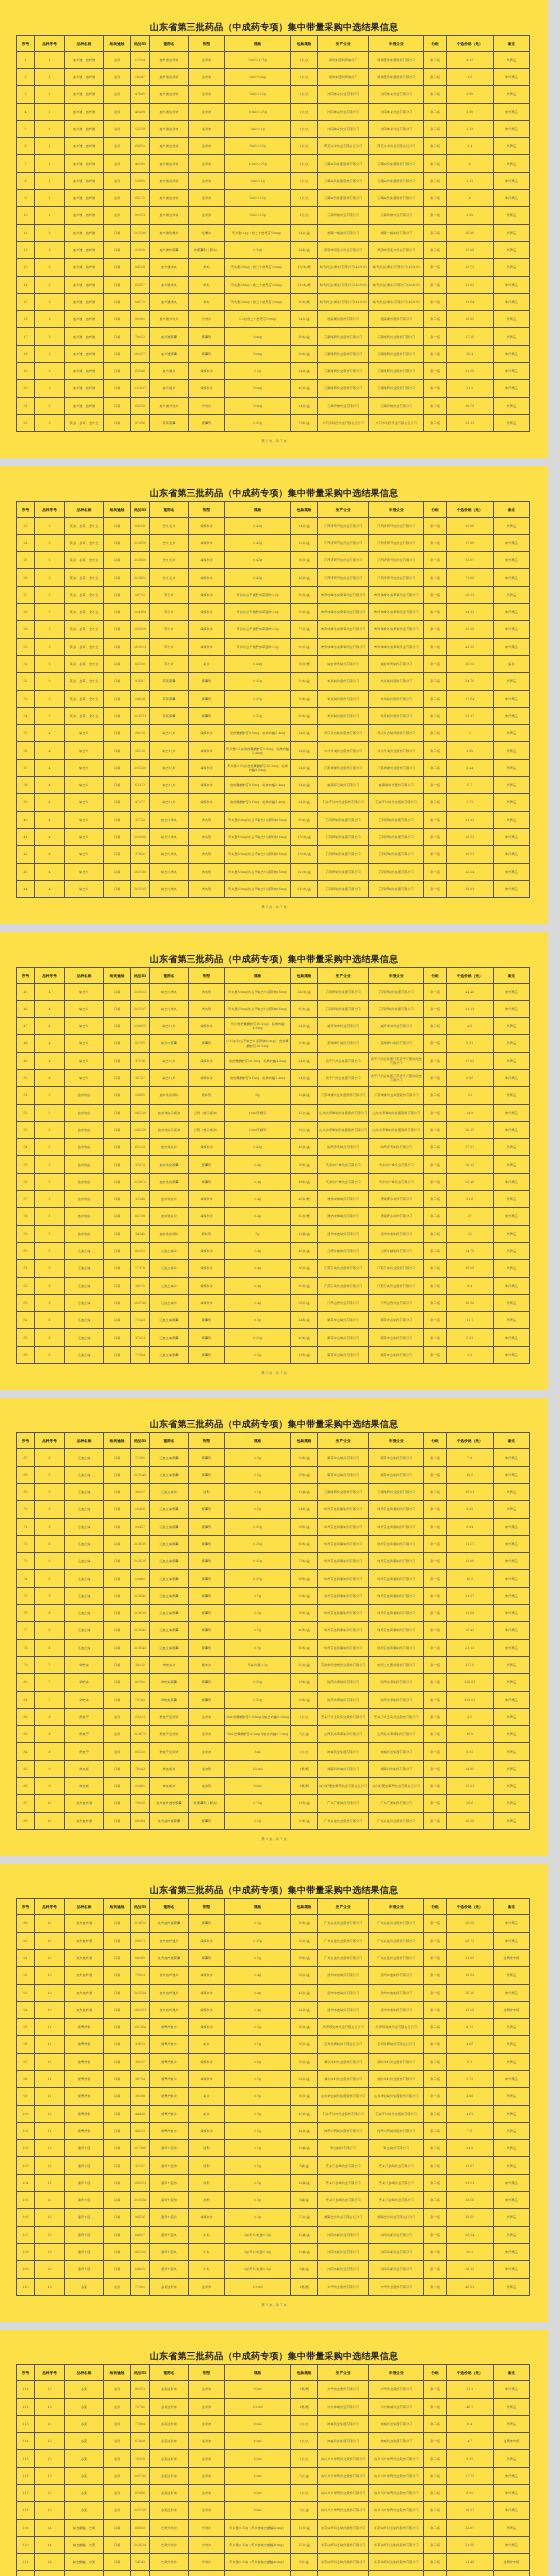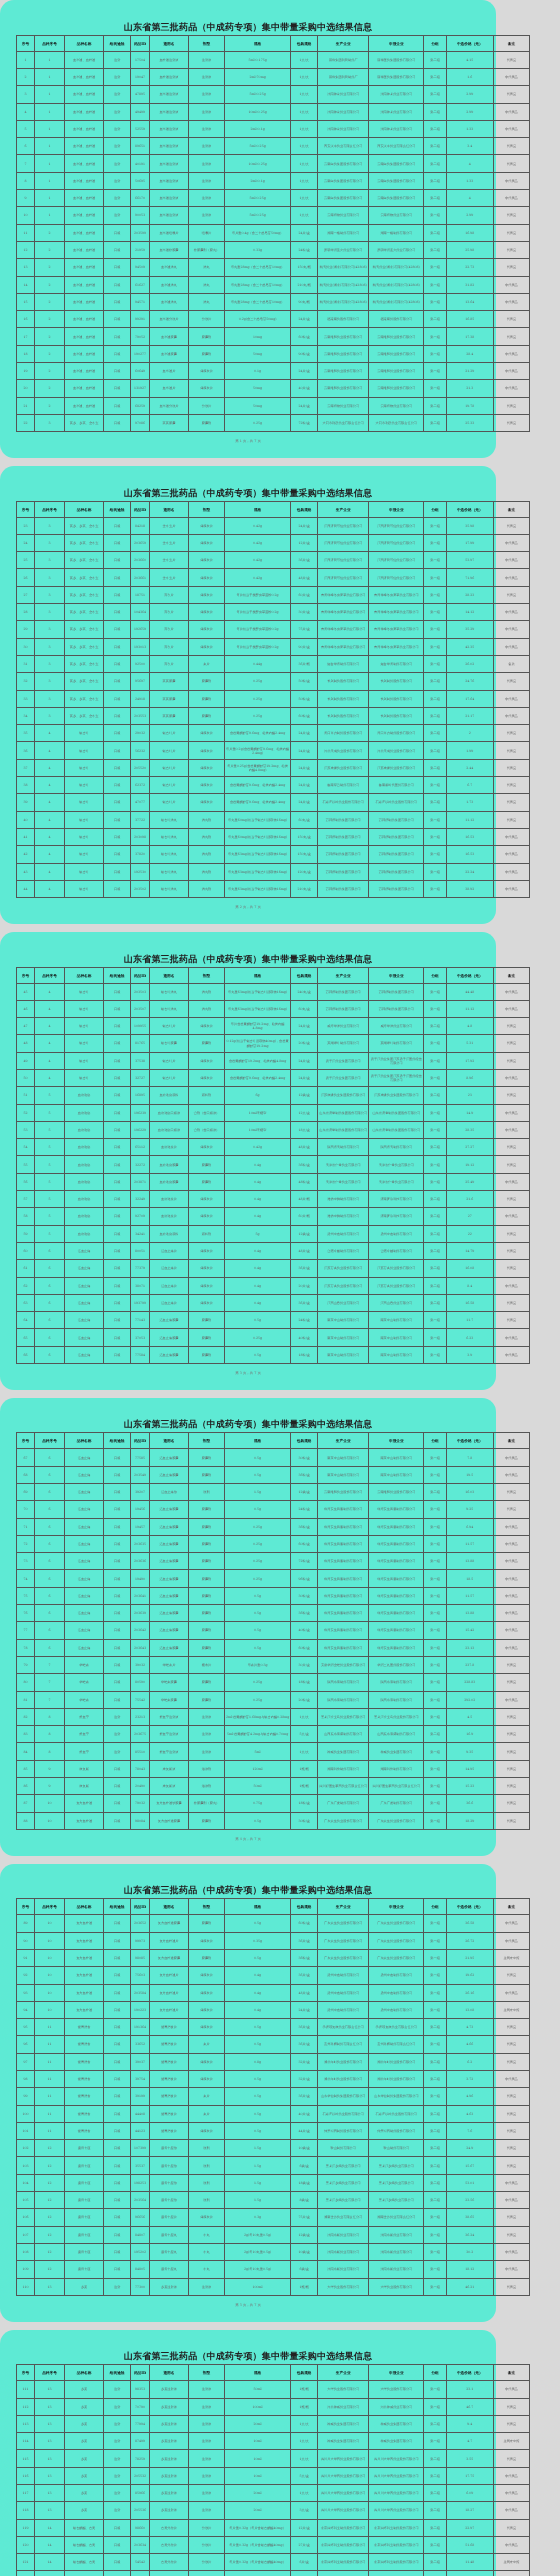--- a/index.html
+++ b/index.html
@@ -1,18 +1,18 @@
 <!DOCTYPE html>
 <html style="font-size:15px"><head>
 <meta charset="utf-8">
 <style>
   * { box-sizing: border-box; margin: 0; padding: 0; }
   body { width: 561px; background: #d9d9d9; font-family: "DejaVu Serif", "Liberation Serif", serif; }
   .viewer { width: 561px; }
-  .page { background: #5eead4; width: 496px; padding: 18.7px 0 7.5px 0; position: relative; border-radius: 14px; }
+  .page { background: #fde047; width: 548px; padding: 18.7px 0 7.5px 0; position: relative; }
   .page + .page { margin-top: 7.5px; }
   .page-title { text-align: center; font-size: 9px; font-weight: bold; color: #222; height: 16px; line-height: 16px; letter-spacing: 0.2px; }
   table { border-collapse: collapse; margin-left: 16px; width: 514px; table-layout: fixed; }
   th, td { border: 0.7px solid #555; text-align: center; vertical-align: middle; overflow: hidden; }
   th { font-size: 3.7px; font-weight: bold; color: #111; height: 16px; }
   td { font-size: 3.2px; color: #666; height: 17.3px; line-height: 4.1px; padding: 0 0.9px; }
   .page-footer { text-align: center; font-size: 3.4px; color: #777; height: 18.7px; line-height: 18.7px; }
 </style>
 </head>
 <body>

